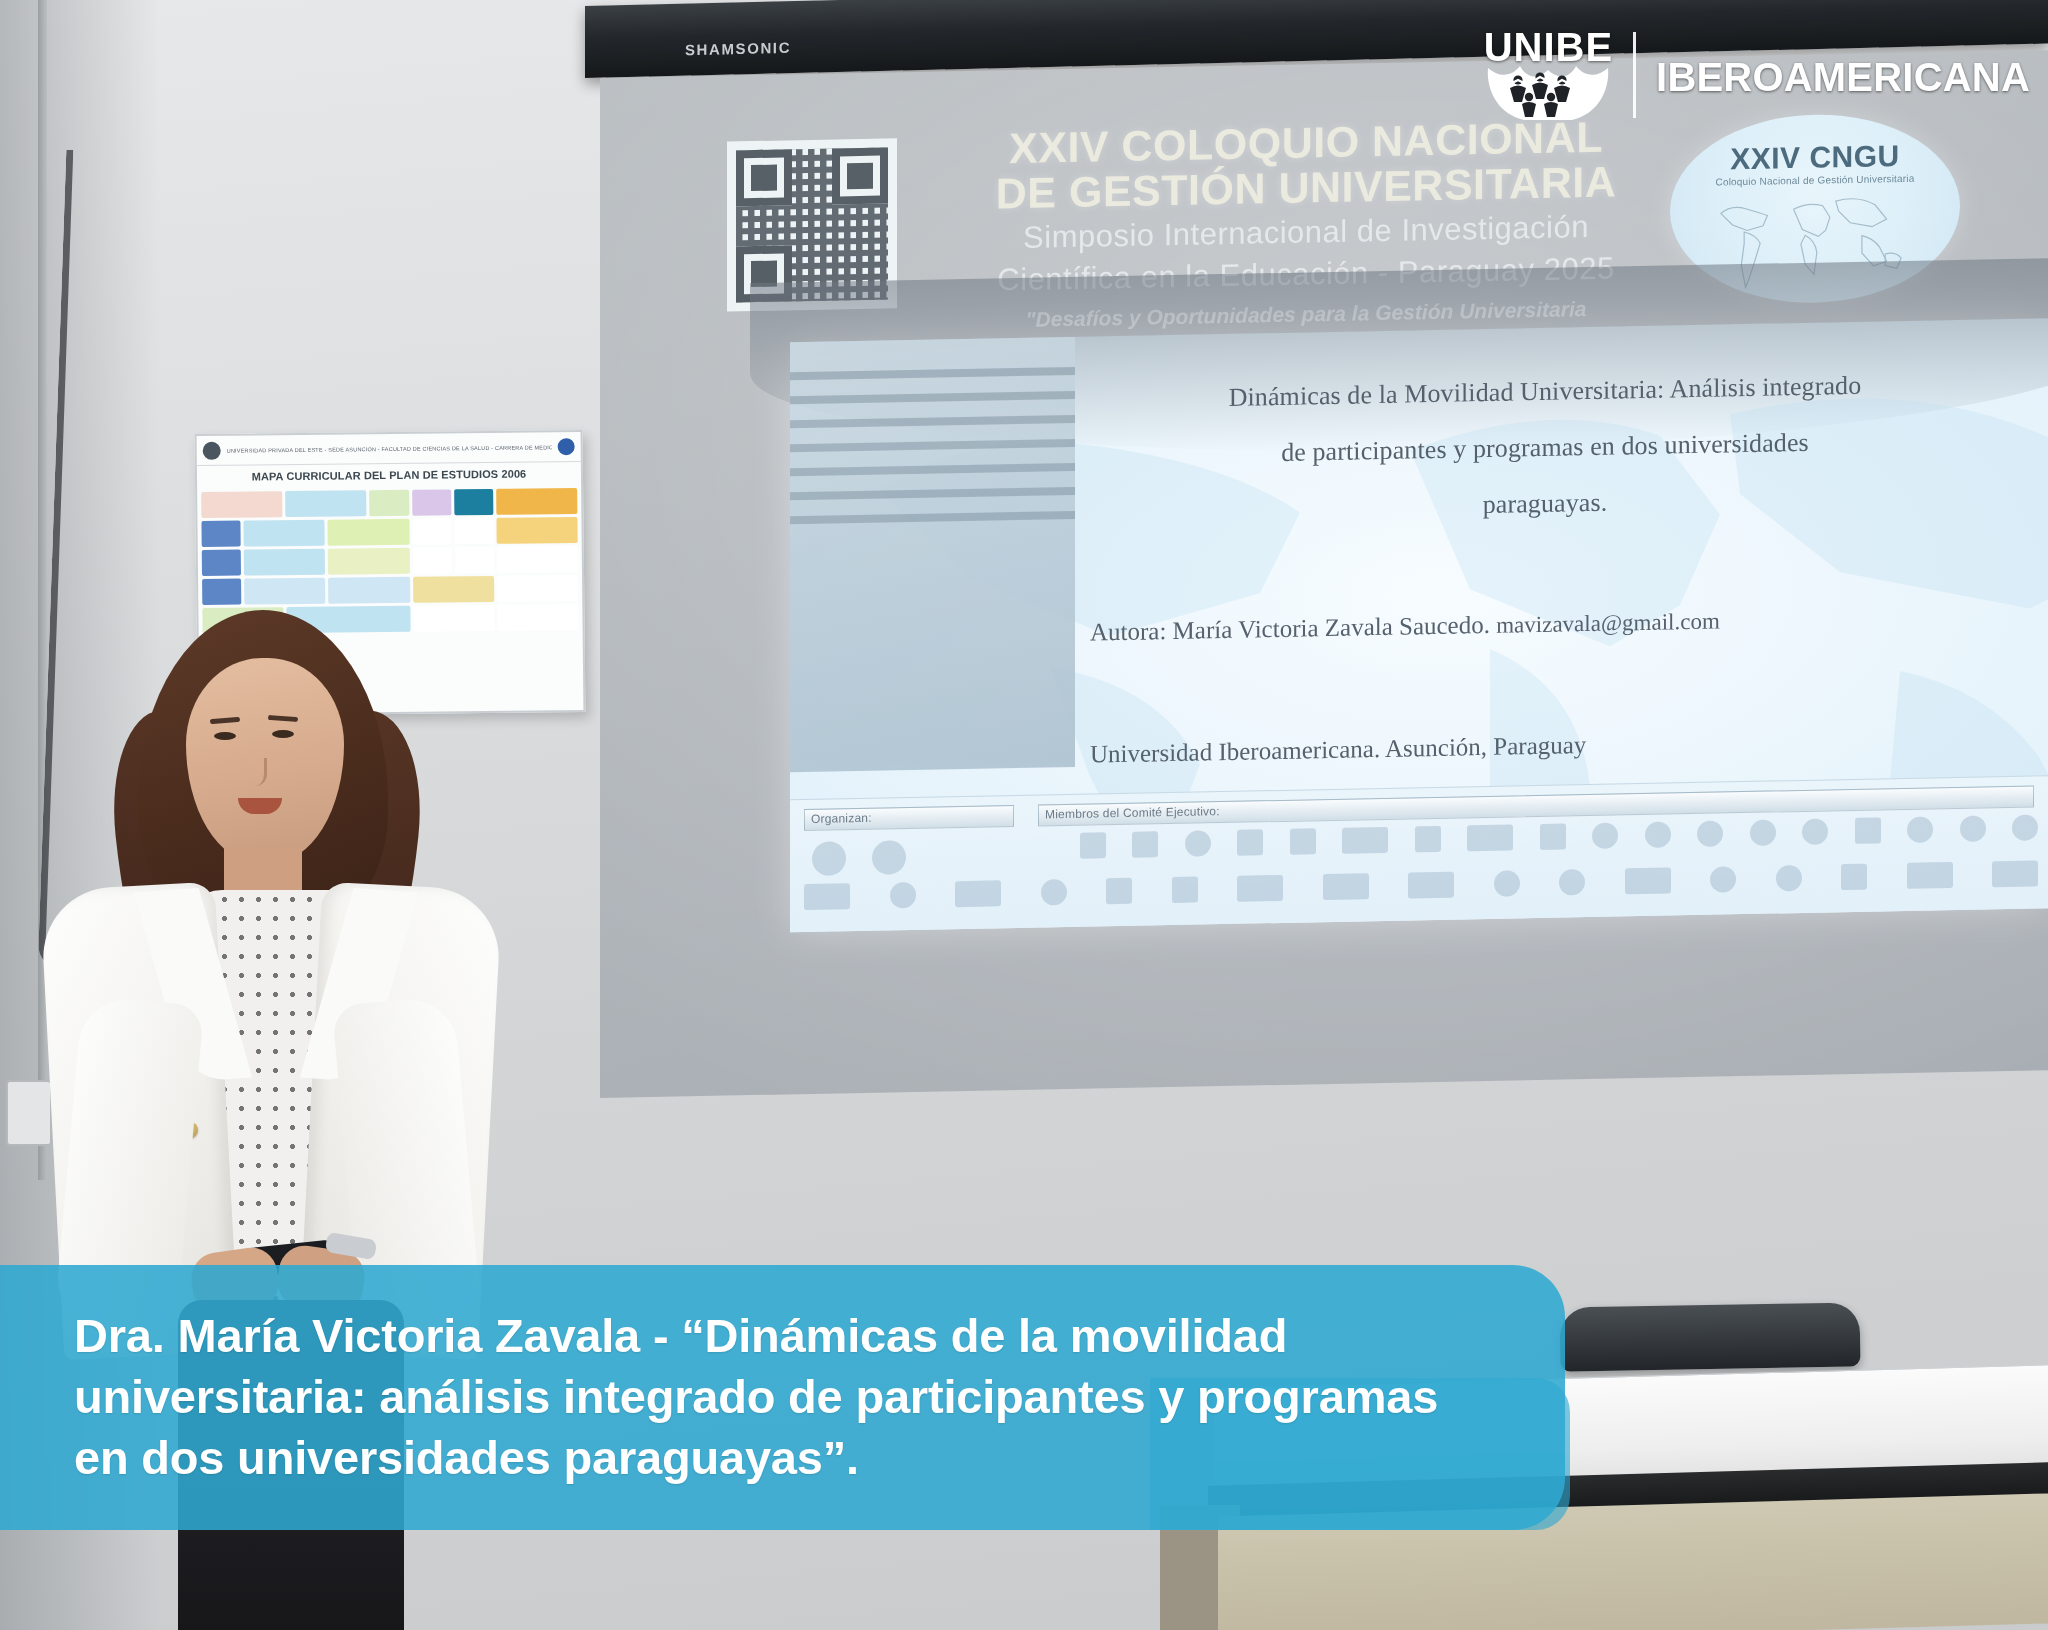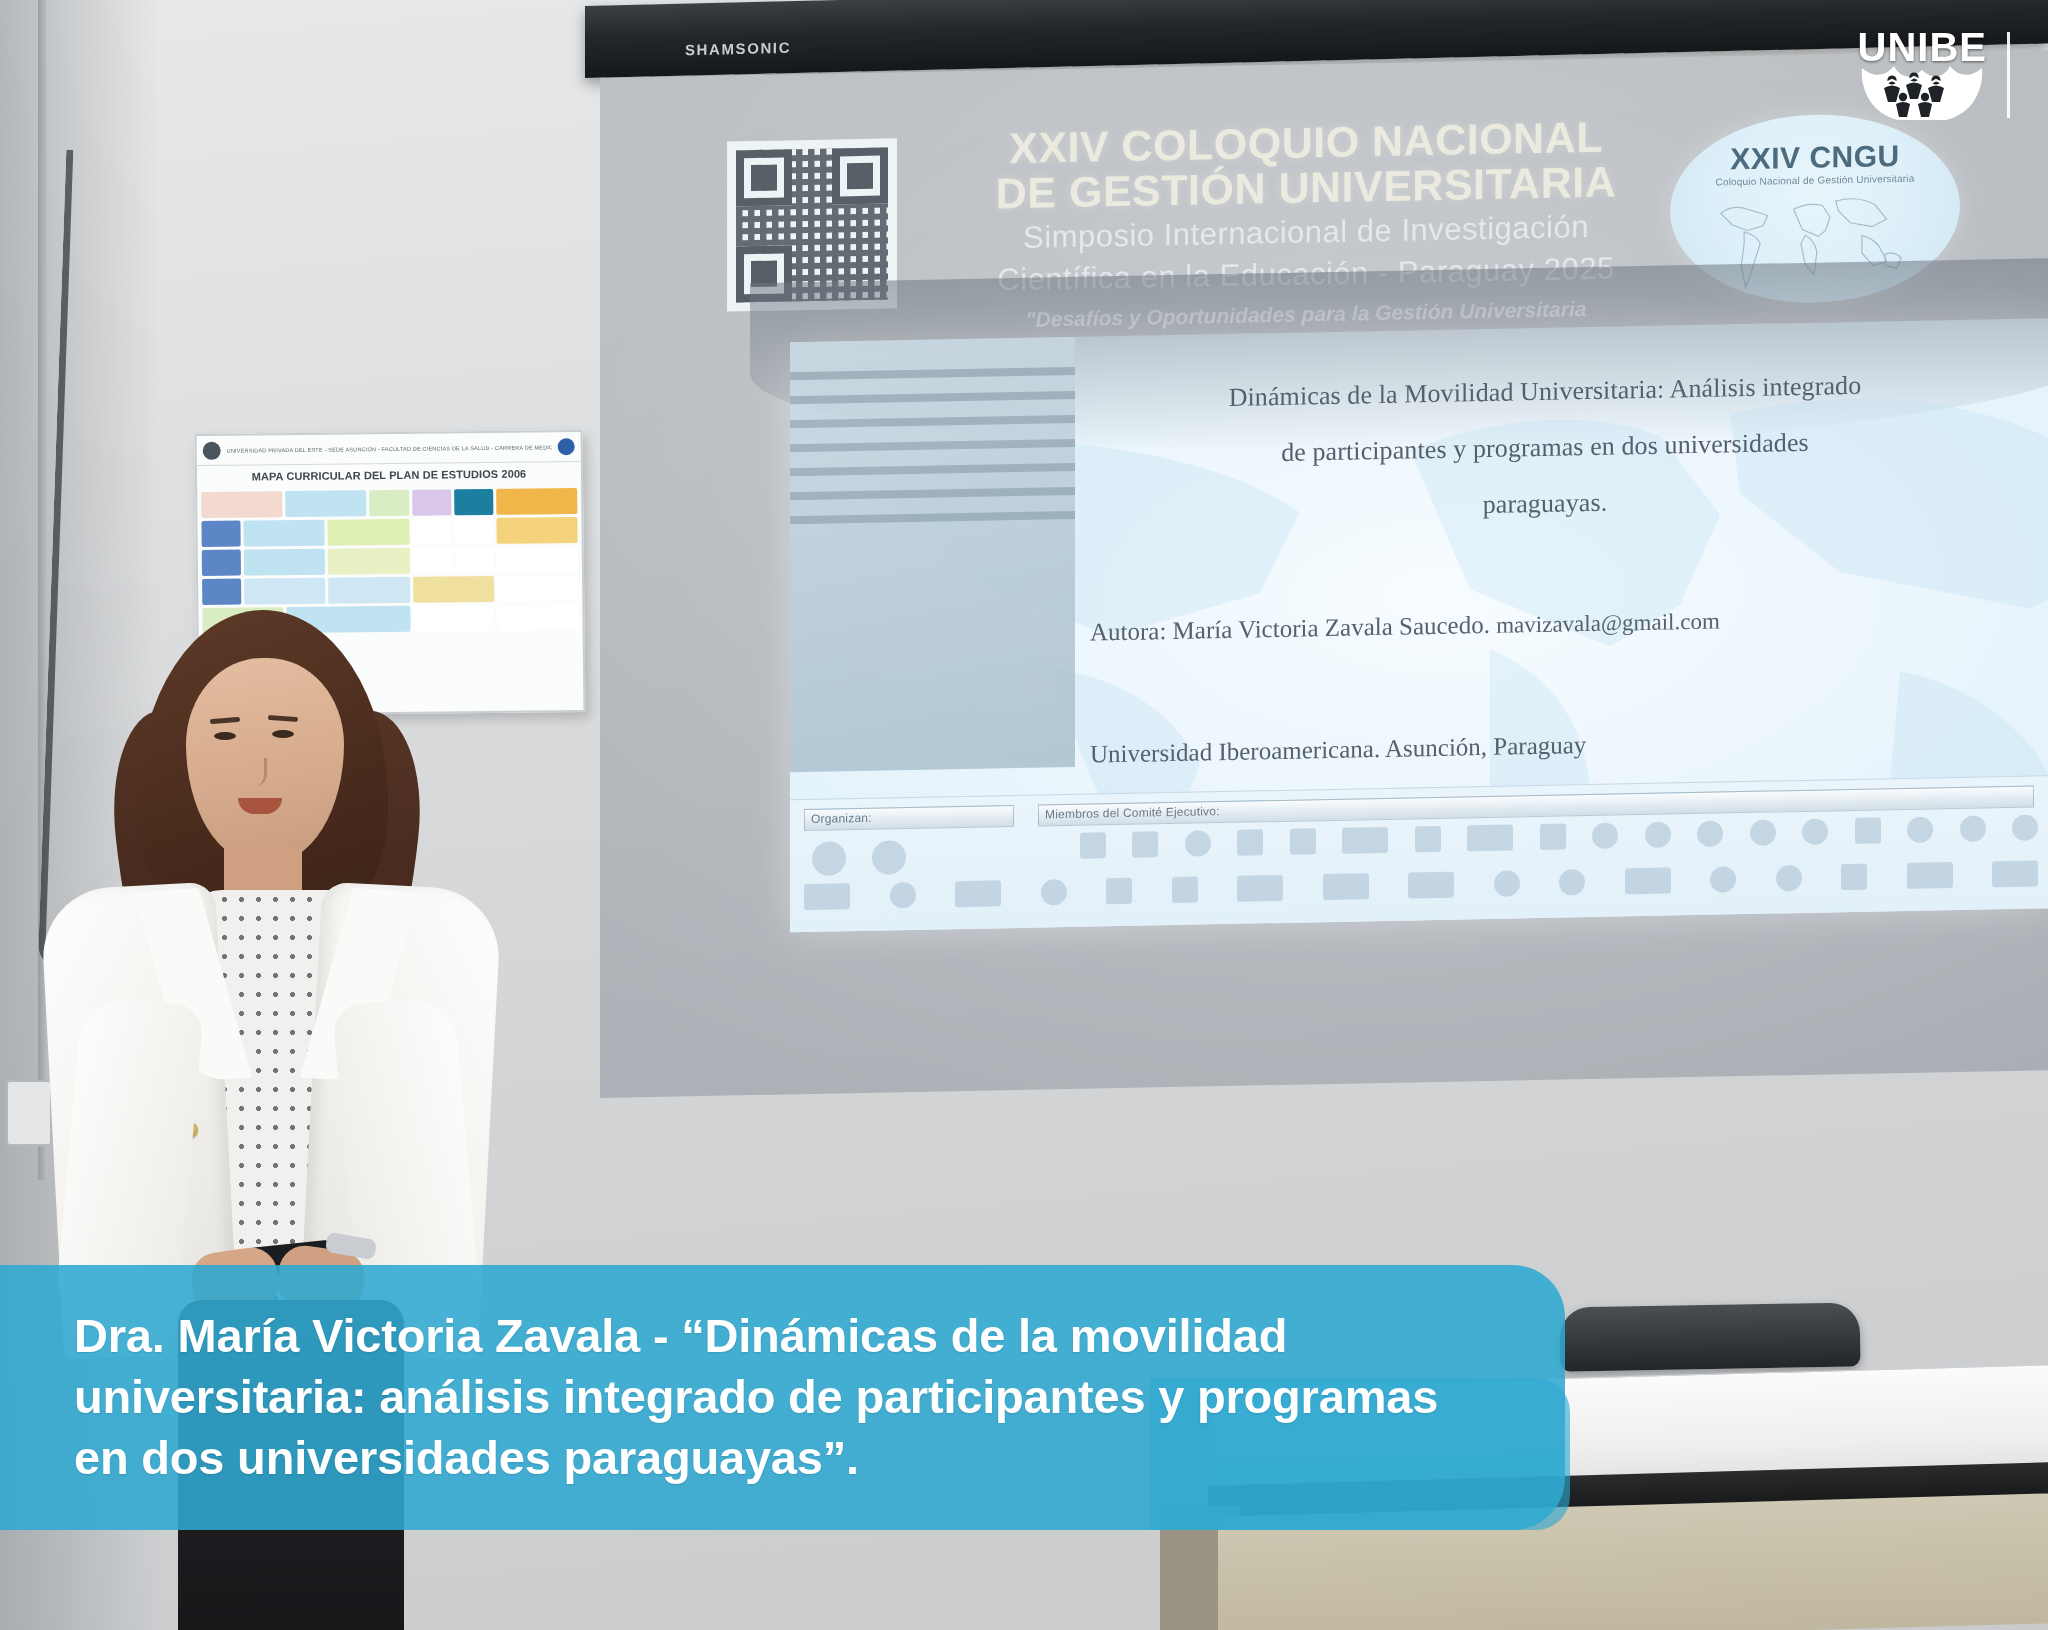--- a/index.html
+++ b/index.html
@@ -666,20 +666,21 @@
         </g>
         <g stroke="#ffffff" stroke-width="2.4" fill="none">
           <path d="M22 22 L34 16 L46 22"></path>
             <path d="M46 19 L56 13 L68 19"></path>
             <path d="M68 22 L78 16 L90 22"></path>
         </g>
       </svg>
     </div>
     <div class="brand-divider"></div>
     <div class="brand-right">
+      <div class="brand-i">IBEROAMERICANA</div>
     </div>
   </div>
 
   <div class="caption-tail"></div>
   <div class="caption">
     <p> Dra. María Victoria Zavala - “Dinámicas de la movilidad universitaria: análisis integrado de participantes y programas en dos universidades paraguayas”.</p>
   </div>
 
 </div>
 

